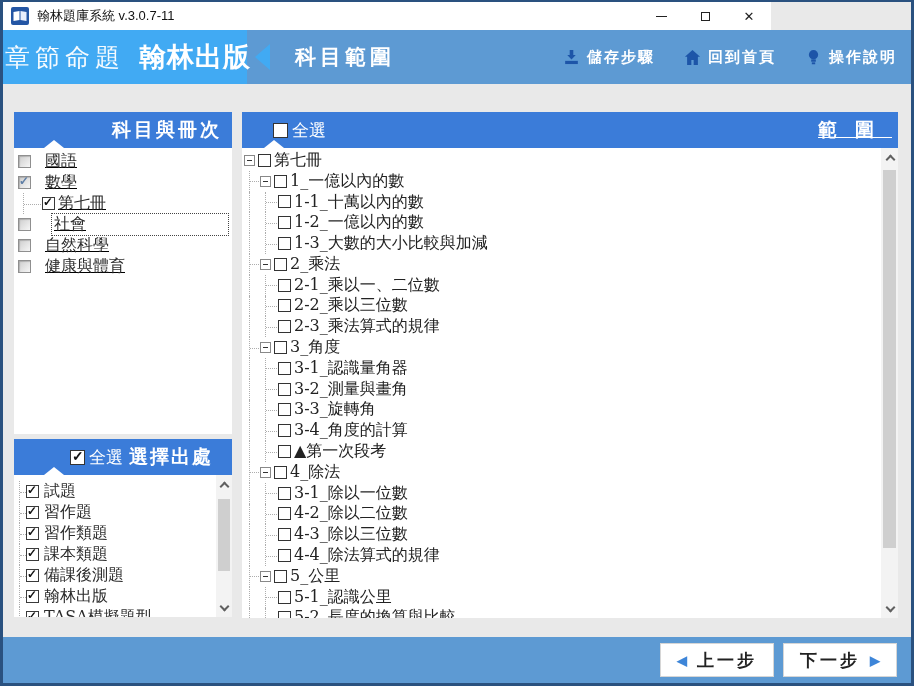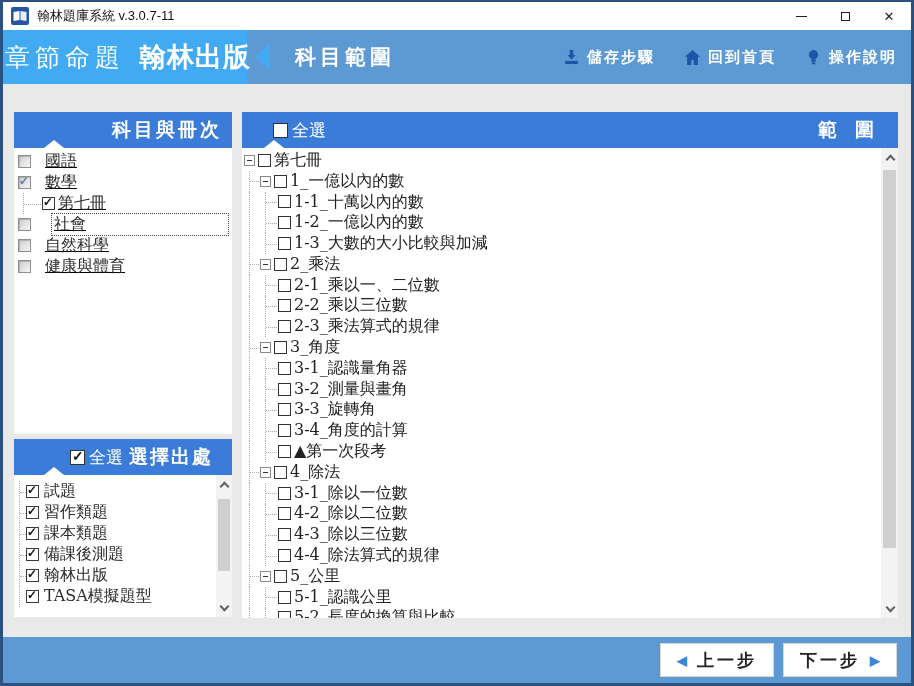--- a/index.html
+++ b/index.html
@@ -4,21 +4,21 @@
 <style>
   html,body{margin:0;padding:0;background:#555;}
   *{box-sizing:border-box;}
   #win{
     position:relative;width:914px;height:686px;margin:0 auto;
     border:3px solid #2a517f;border-top-width:2px;
     background:#e9e9e9;overflow:hidden;
     font-family:"Liberation Sans",sans-serif;
   }
   
-  #titlebar{position:absolute;left:0;top:0;width:908px;height:28px;background:#fff;display:flex;align-items:center;}
+  #titlebar{position:absolute;left:0;top:0;width:768px;height:28px;background:#fff;display:flex;align-items:center;}
   #appicon{width:18px;height:18px;margin-left:8px;flex:none;}
   #apptitle{font-size:13px;color:#111;margin-left:8px;flex:1;white-space:nowrap;}
   #wcontrols{display:flex;height:100%;}
   .wbtn{width:44px;height:100%;display:flex;align-items:center;justify-content:center;font-size:13px;color:#222;}
   .wbtn .mini{width:11px;height:1px;background:#222;display:block;}
   .wbtn .maxi{width:9px;height:9px;border:1px solid #222;display:block;}
   
   #header{position:absolute;left:0;top:28px;width:908px;height:54px;background:#5d9ad3;}
   #logo{position:absolute;left:0;top:0;width:244px;height:54px;background:#41aaf3;display:flex;align-items:center;white-space:nowrap;}
   #brand{font-size:27px;font-weight:900;color:#fff;margin-left:14px;letter-spacing:1px;}
@@ -62,21 +62,21 @@
   #panel-sources .phead .halabel{font-size:17px;color:#fff;margin-left:4px;}
   #panel-sources .ptitle{margin-left:auto;margin-right:19px;letter-spacing:2px;}
   .orow{display:flex;align-items:center;height:21px;padding-left:12px;position:relative;}
   .orow .slabel{font-family:"DejaVu Serif","Liberation Serif",serif;font-size:16px;color:#2b2b2b;margin-left:5px;white-space:nowrap;}
   
   #panel-scope{left:239px;top:110px;width:656px;height:506px;}
   #panel-scope .pbody{height:470px;padding-top:2px;}
   #panel-scope .notch{left:22px;}
   #panel-scope .phead{padding-left:31px;}
   #panel-scope .phead .halabel{font-size:17px;color:#fff;margin-left:4px;}
-  #panel-scope .ptitle{margin-left:auto;letter-spacing:18px;margin-right:-6px;padding-right:12px;}
+  #panel-scope .ptitle{margin-left:auto;letter-spacing:18px;margin-right:-6px;padding-right:12px;text-decoration:underline;}
   .trow{display:flex;align-items:center;height:20.8px;position:relative;}
   .trow .tlabel{font-family:"DejaVu Serif","Liberation Serif",serif;font-size:16px;color:#222;margin-left:3px;white-space:nowrap;}
   .trow.l0{padding-left:2px;}
   .trow.l1{padding-left:18px;}
   .trow.l2{padding-left:36px;}
   .expander{width:11px;height:11px;flex:none;border:1px solid #888;background:#fff;display:flex;align-items:center;justify-content:center;margin-right:3px;}
   .expander i{display:block;width:5px;height:1px;background:#333;}
   .tcb{width:13px;height:13px;flex:none;background:#fff;border:1px solid #333;}
   
   .sbar{position:absolute;right:0;top:0;bottom:0;background:#f3f3f3;display:flex;flex-direction:column;align-items:center;justify-content:space-between;padding:6px 0;}
@@ -210,20 +210,26 @@
           <div class="orow">
     <b class="guide" style="left:5px"></b>
             <b class="stub" style="left:6px;width:6px"></b>
     <span class="cbf checked"></span>
     <span class="slabel">試題</span>
           </div>
           <div class="orow">
     <b class="guide" style="left:5px"></b>
             <b class="stub" style="left:6px;width:6px"></b>
     <span class="cbf checked"></span>
+    <span class="slabel">習作題</span>
+          </div>
+          <div class="orow">
+    <b class="guide" style="left:5px"></b>
+            <b class="stub" style="left:6px;width:6px"></b>
+    <span class="cbf checked"></span>
     <span class="slabel">習作類題</span>
           </div>
           <div class="orow">
     <b class="guide" style="left:5px"></b>
             <b class="stub" style="left:6px;width:6px"></b>
     <span class="cbf checked"></span>
     <span class="slabel">課本類題</span>
           </div>
           <div class="orow">
     <b class="guide" style="left:5px"></b>

